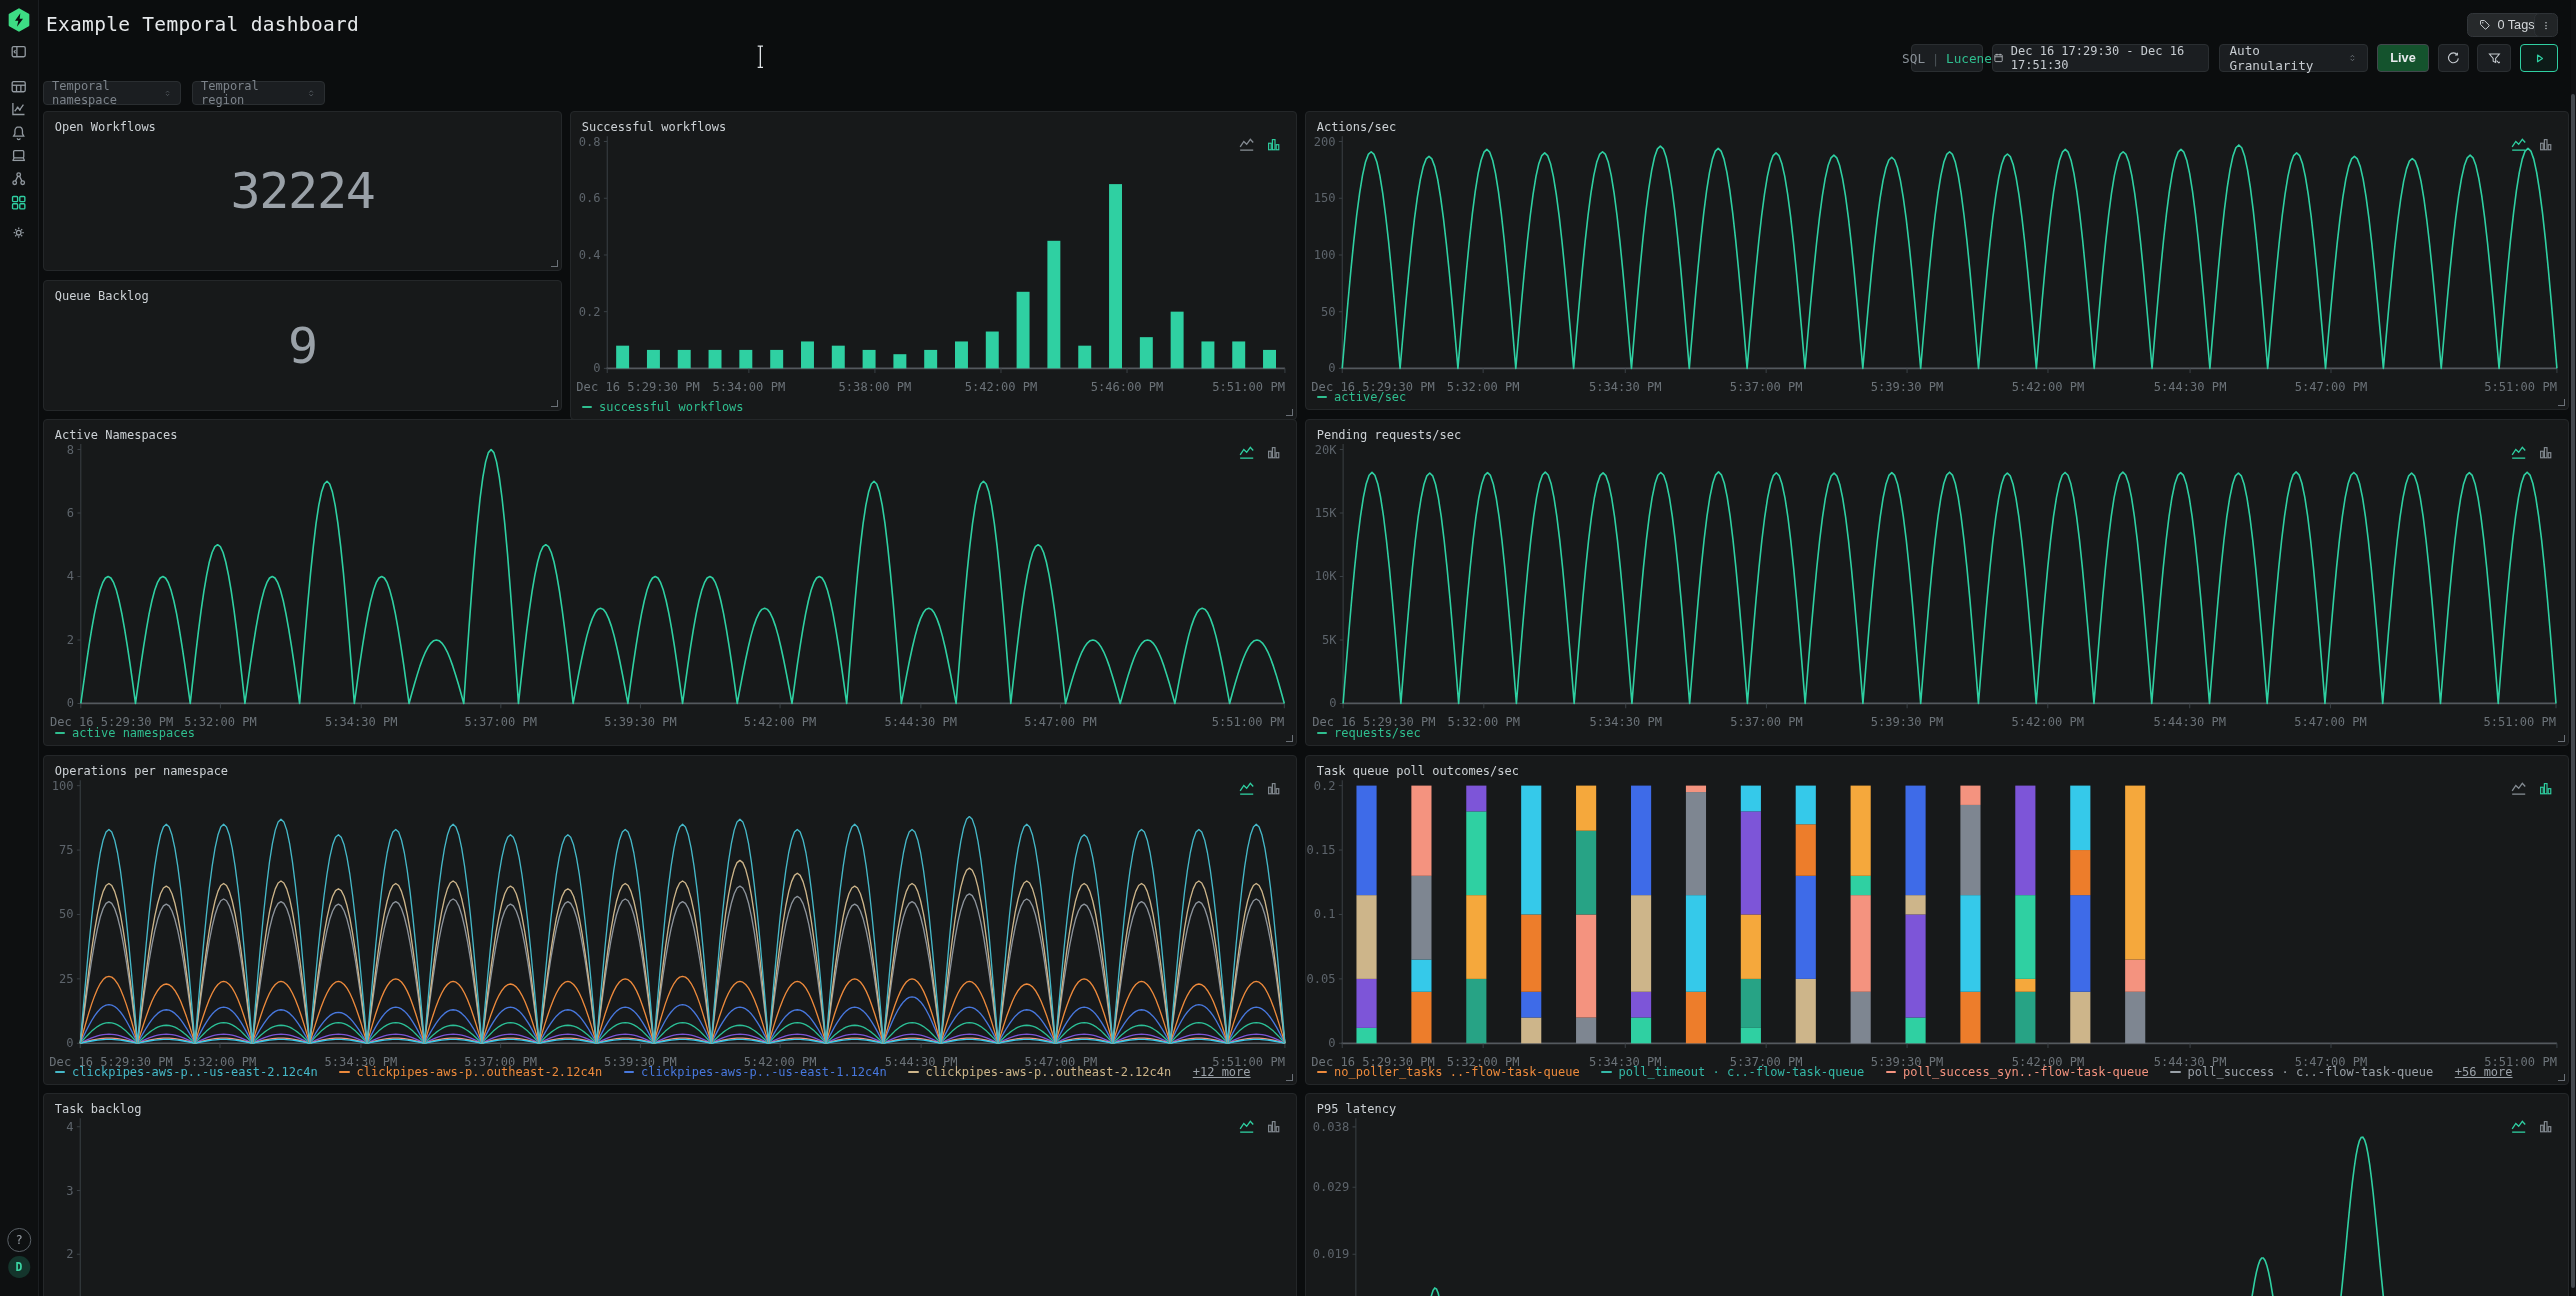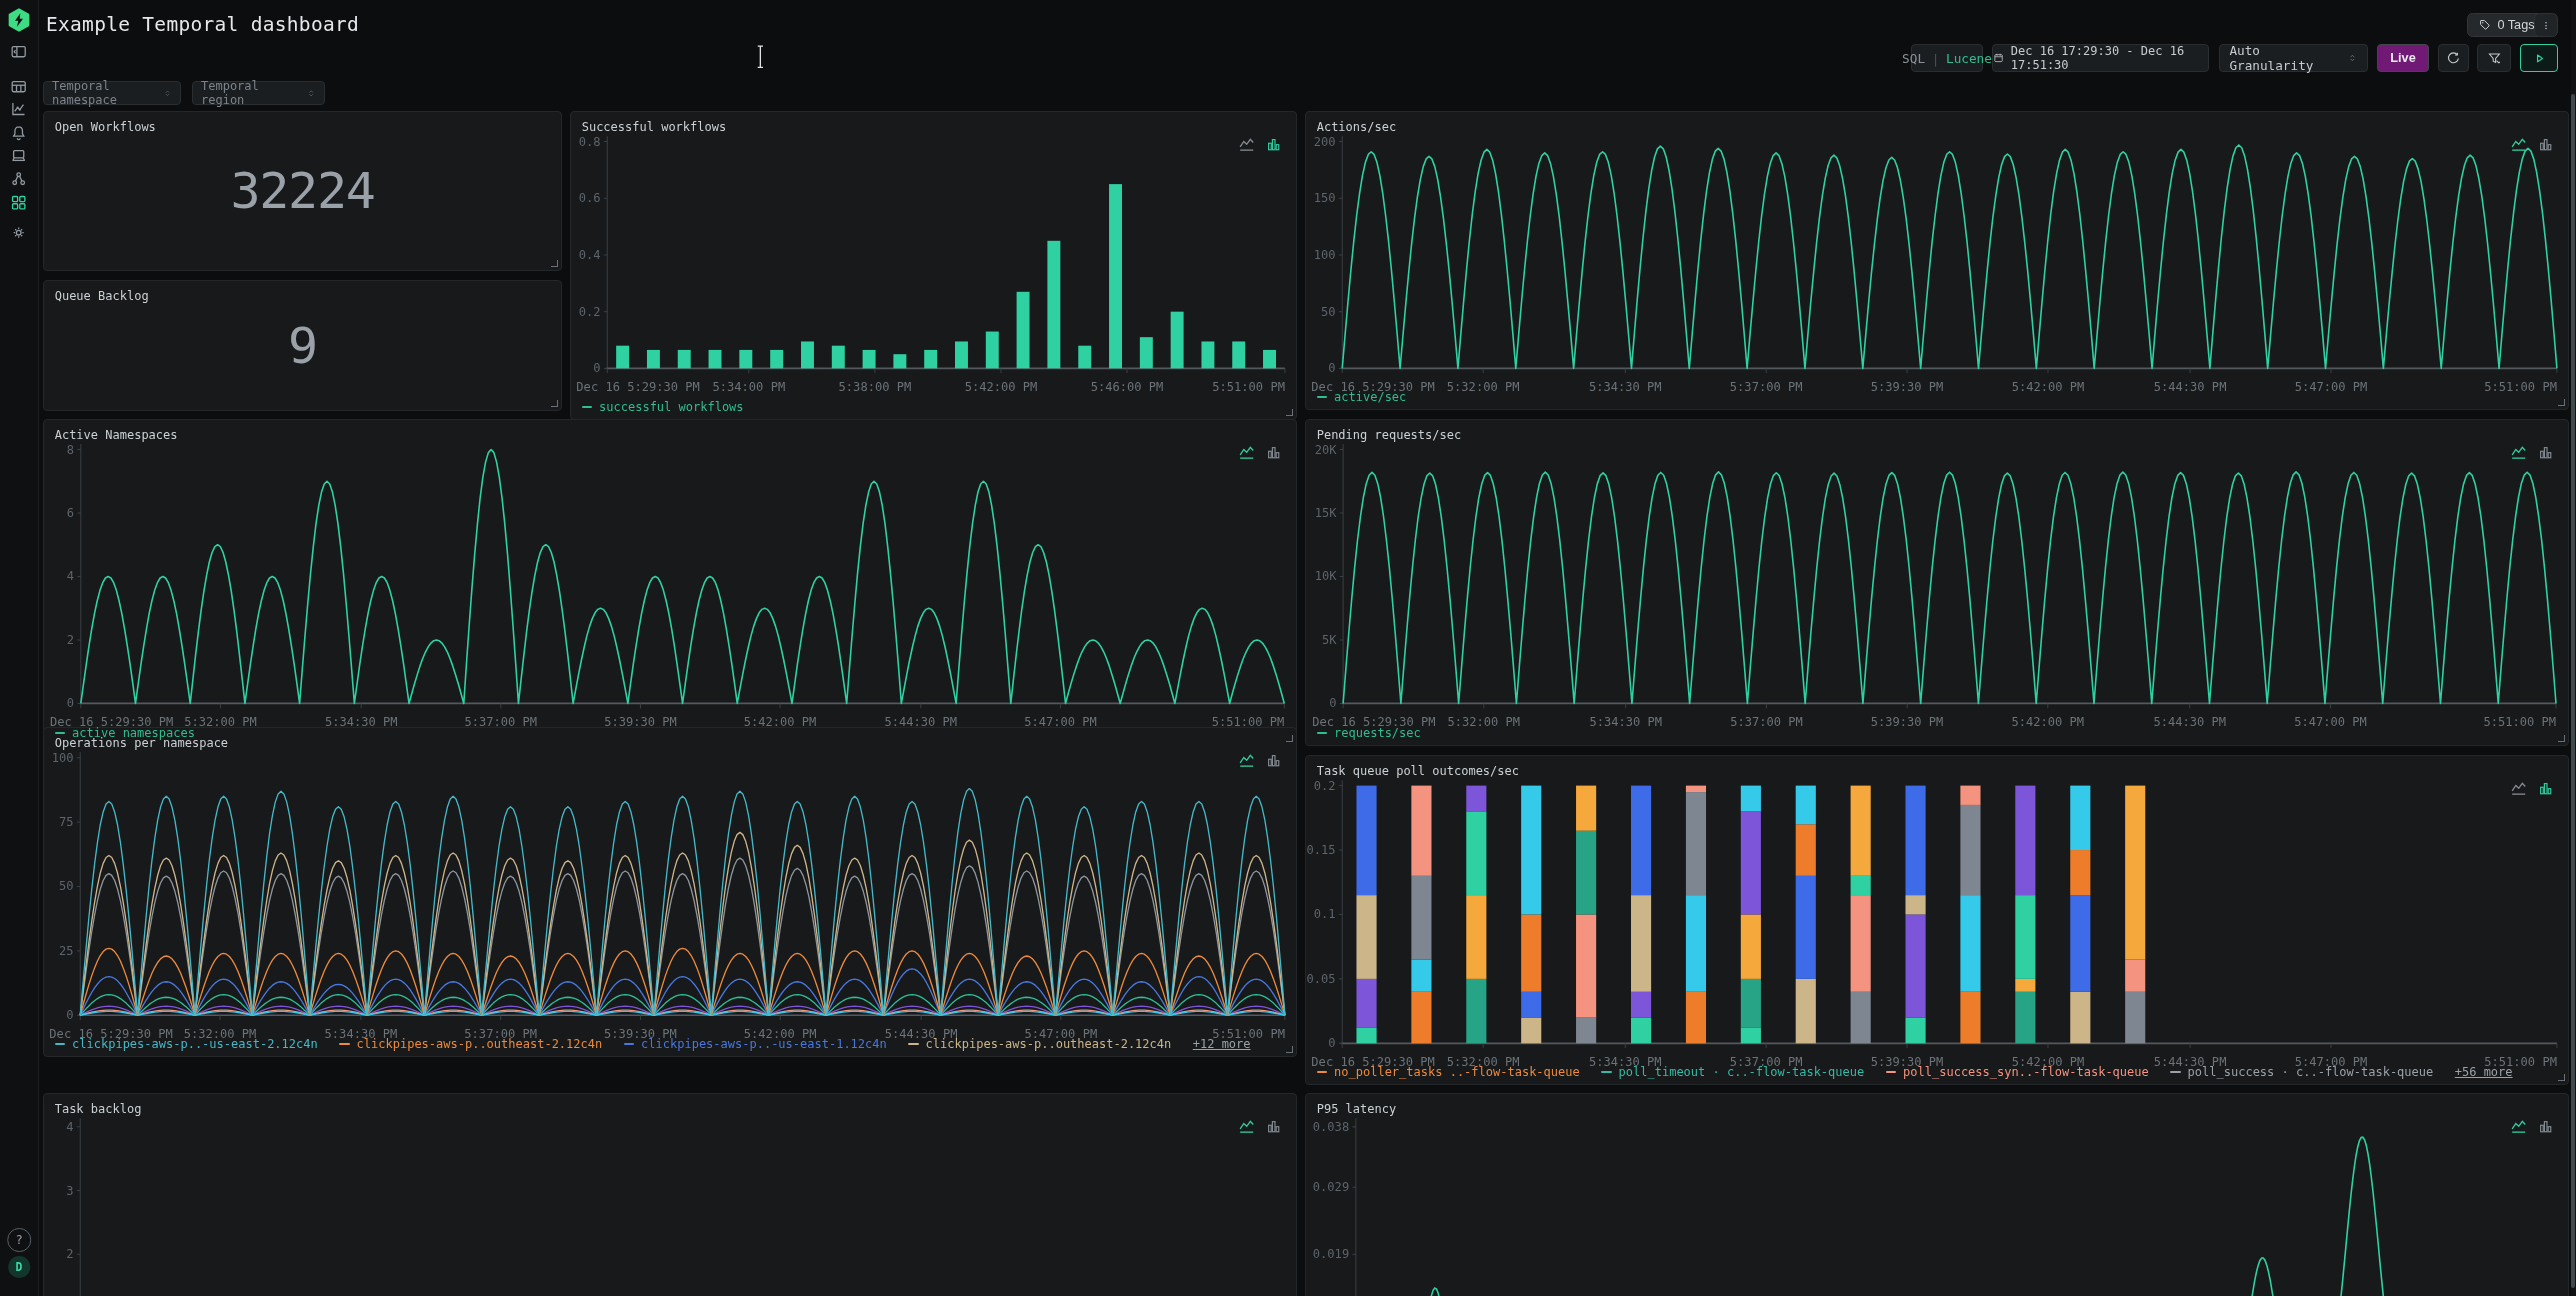--- a/index.html
+++ b/index.html
@@ -23,21 +23,21 @@
   
   .search-input{position:absolute;left:43px;top:43px;width:1858px;height:31px;background:#1e2124;border:0.7px solid #2a2e31;border-radius:3.4px;
                 color:#c9ced2;font-family:"DejaVu Sans Mono",monospace;font-size:13.4px;padding:0 12px;box-sizing:border-box;outline:none;}
   .search-input::placeholder{color:#5b6268;}
   .tb-chip{position:absolute;top:44px;height:28px;background:#1b1e21;border:0.7px solid #2a2e31;border-radius:4px;
            display:flex;align-items:center;justify-content:center;gap:6.7px;font-size:12.7px;color:#c6cbd0;box-sizing:border-box;}
   #chip-mode{left:1911px;width:72px;}
   #chip-mode .sql{color:#8a9198;} #chip-mode .div{color:#4a5055;} #chip-mode .lucene{color:#2fbe8f;}
   #chip-date{left:1992px;width:217px;font-size:12px;}
   #chip-gran{left:2219px;width:149px;justify-content:space-between;padding:0 9.4px;}
-  #chip-live{left:2377px;width:52px;background:#701a75;border-color:#42474c;color:#e8ebee;font-weight:bold;}
+  #chip-live{left:2377px;width:52px;background:#14532d;border-color:#42474c;color:#e8ebee;font-weight:bold;}
   #btn-refresh{left:2438px;width:31px;}
   #btn-filter{left:2477px;width:34px;}
   #btn-play{left:2520px;width:38px;border-color:#2fd0a2;background:rgba(47,208,162,0.07);}
 
   .filter-chip{position:absolute;top:81px;height:24px;background:#1b1e21;border:0.7px solid #2a2e31;border-radius:4px;
                display:flex;align-items:center;justify-content:space-between;padding:0 8px;font-size:12px;color:#7c838a;box-sizing:border-box;}
   #chip-ns{left:43px;width:138px;} #chip-region{left:192px;width:133px;}
 
   
   .panel{position:absolute;background:#17191a;border:0.7px solid #242729;border-radius:4px;box-sizing:border-box;}
@@ -52,21 +52,21 @@
   .stat-value{position:absolute;left:0;top:0;right:0;bottom:0;display:flex;align-items:center;justify-content:center;
               font-size:50px;color:#9aa1a8;letter-spacing:-1.3px;}
   .resize-handle{position:absolute;right:3.4px;bottom:3.4px;width:6px;height:6px;border-right:1.3px solid #6a7077;border-bottom:1.3px solid #6a7077;z-index:3;}
 
   #p-open{left:43px;top:111px;width:519px;height:160px;}
   #p-queue{left:43px;top:280px;width:519px;height:131px;}
   #p-success{left:570px;top:111px;width:727px;height:309px;}
   #p-actions{left:1305px;top:111px;width:1264px;height:299px;}
   #p-activens{left:43px;top:419px;width:1254px;height:327px;}
   #p-pending{left:1305px;top:419px;width:1264px;height:327px;}
-  #p-operations{left:43px;top:727px;width:1254px;height:330px;}
+  #p-operations{left:43px;top:755px;width:1254px;height:330px;}
   #p-taskqueue{left:1305px;top:755px;width:1264px;height:330px;}
   #p-backlog{left:43px;top:1093px;width:1254px;height:268px;}
   #p-p95{left:1305px;top:1093px;width:1264px;height:268px;}
 
   
   #scrollbar{position:absolute;right:0;top:0;width:5.4px;height:100%;background:#101214;z-index:9;}
   #scroll-thumb{position:absolute;right:0.7px;top:94px;width:4px;height:1194px;background:#43484d;border-radius:2px;}
   #ibeam{position:absolute;left:755px;top:44px;z-index:10;}
   svg{display:block;}
   text{font-family:"DejaVu Sans Mono",monospace;}

